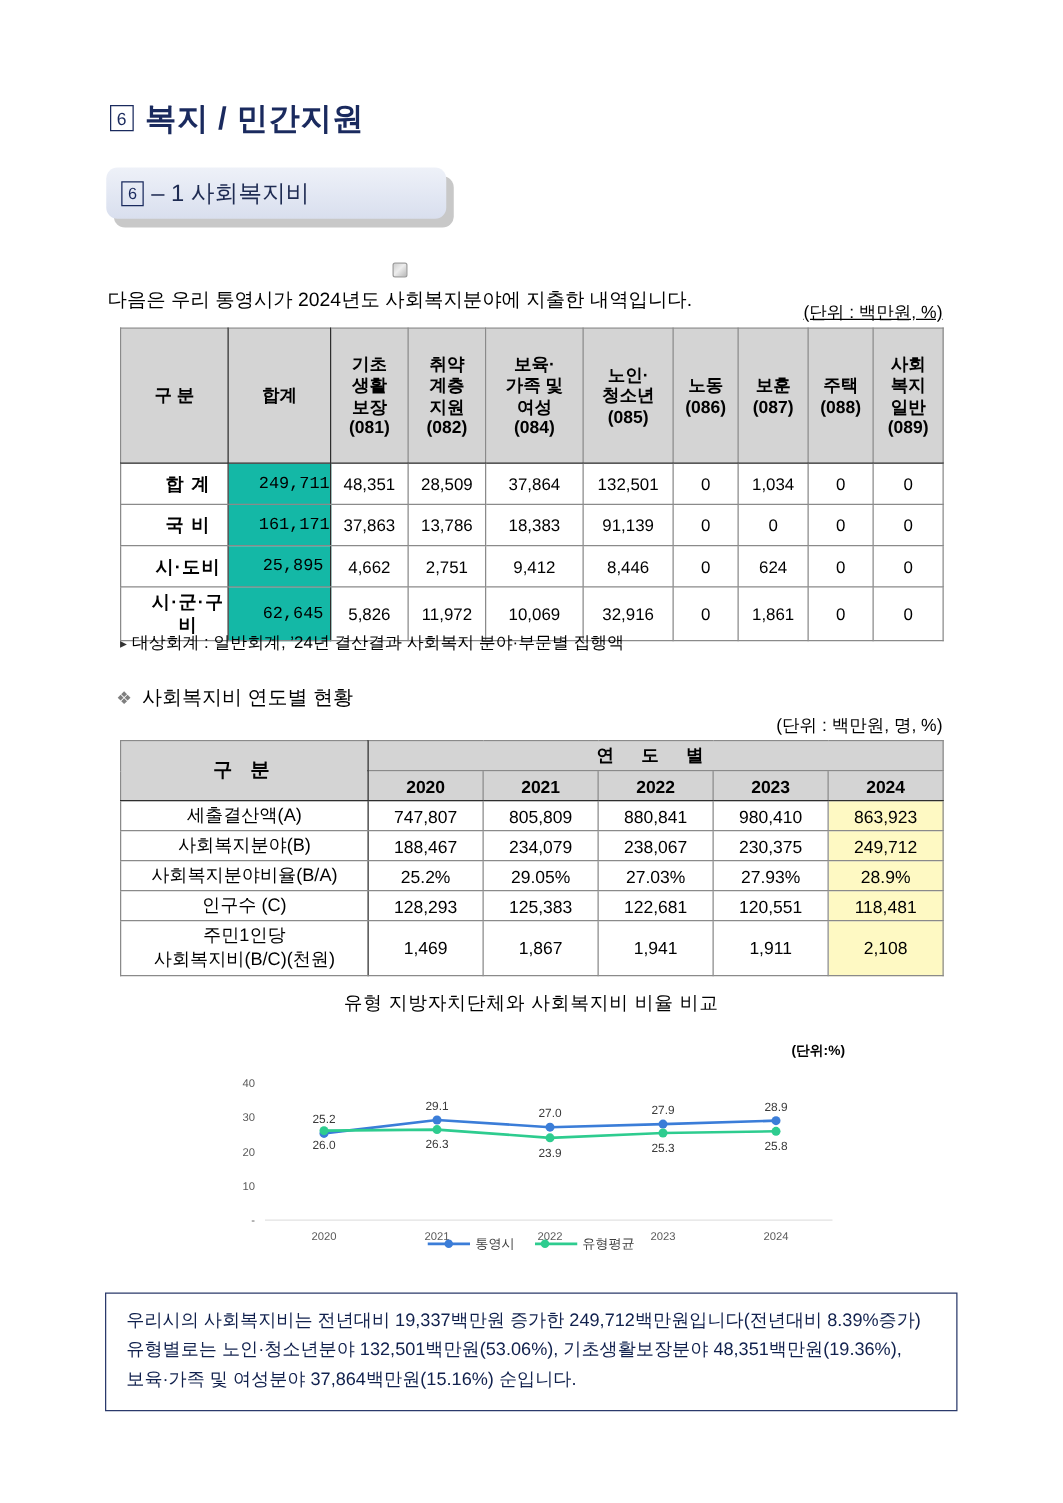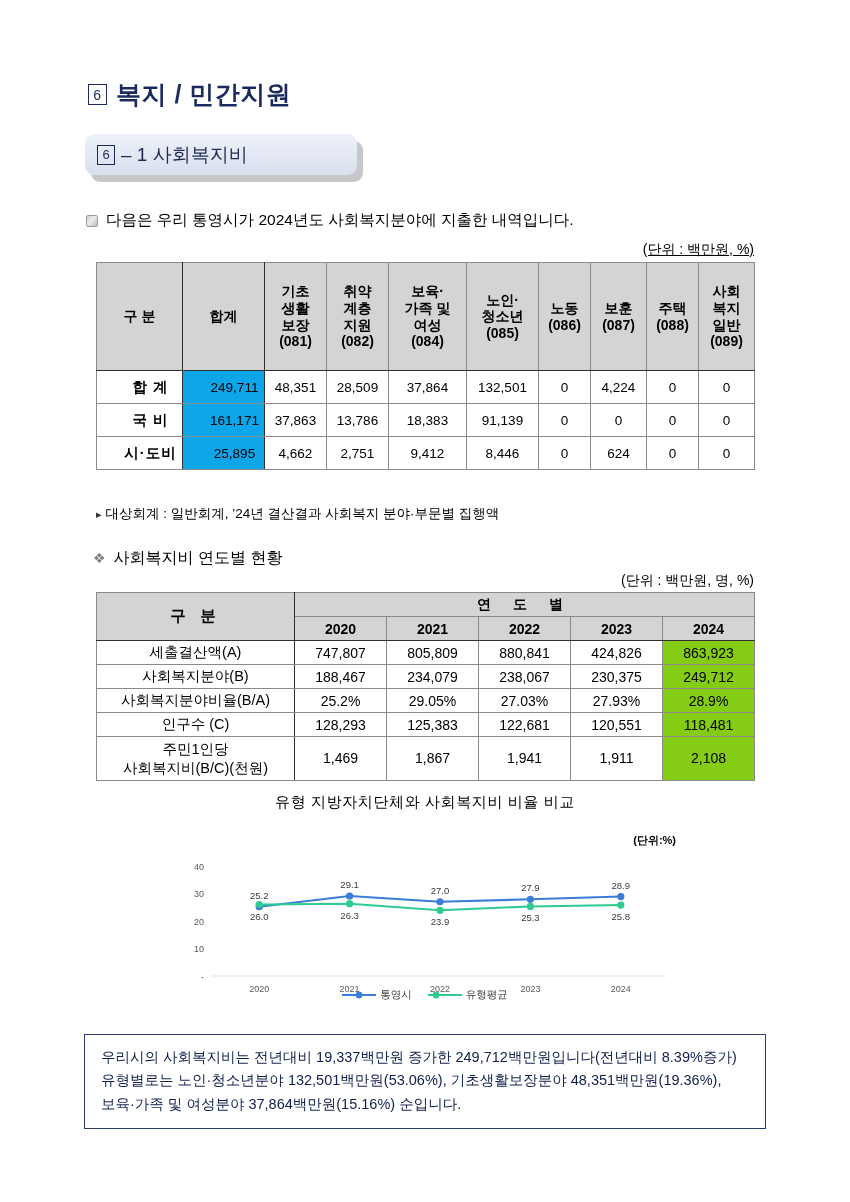--- a/index.html
+++ b/index.html
@@ -43,21 +43,21 @@
     background: linear-gradient(180deg,#eef1f8 0%, #e2e7f3 55%, #d9dfee 100%);
     display: flex; align-items: center; padding-left: 12px; gap: 6px;
     color: #1e2b52; font-size: 19px; white-space: nowrap;
   }
   .subhead .num-box { width: 18px; height: 20px; border-width: 1.4px; font-size: 13px; }
 
   
   .intro {
     position: absolute; left: 86px; top: 210px;
     display: flex; align-items: center; gap: 8px;
-    font-size: 15.5px; white-space: nowrap;
+    font-size: 15.5px; white-space: nowrap; flex-direction: column;
   }
   .sq-bullet {
     width: 12px; height: 12px; flex: 0 0 12px;
     background: linear-gradient(135deg,#cfcfcf,#ededed 45%,#b9b9b9);
     border: 1px solid #9b9b9b; border-radius: 2px;
   }
   .unit-line {
     position: absolute; right: 96px;
     font-size: 14px; white-space: nowrap;
   }
@@ -76,21 +76,21 @@
     text-align: center; vertical-align: middle;
     font-size: 13.5px; padding: 2px 2px;
   }
   .tbl1 thead th {
     background: #d4d4d4; font-weight: bold;
     height: 108px; line-height: 1.18; font-size: 14px;
     border-bottom: 1.6px solid #2e2e2e;
   }
   .tbl1 tbody td { height: 33px; }
   .tbl1 tbody td.rowhead { font-weight: bold; font-size: 14.5px; letter-spacing: 1px; }
-  .tbl1 td.hl { background: #0ea5e9; }
+  .tbl1 td.hl { background: #14b8a6; font-family: Liberation Mono, monospace; }
   .tbl1 tbody tr:first-child td { border-top: none; }
   .tbl1 thead th.cd { border-right: 1.5px solid #2e2e2e; }
   .tbl1 tbody td.cd { border-right: 1.5px solid #2e2e2e; padding-left: 24px; }
 
   .tbl2 {
     position: absolute; left: 96px; top: 592px;
     width: 658px; table-layout: fixed;
     border: 1.6px solid #2e2e2e;
   }
   .tbl2 th, .tbl2 td {
@@ -102,21 +102,21 @@
     background: #d4d4d4; font-weight: bold; font-size: 14px;
   }
   .tbl2 thead th.yr-group { height: 24px; letter-spacing: 9px; }
   .tbl2 thead th.gubun { height: 48px; font-size: 15.5px; letter-spacing: 5px;
     border-right: 1.5px solid #2e2e2e; border-bottom: 1.6px solid #2e2e2e; }
   .tbl2 thead th.yr { height: 24px; border-bottom: 1.6px solid #2e2e2e; }
   .tbl2 tbody td { height: 24px; }
   .tbl2 tbody td.rowhead {
     font-size: 14.5px; border-right: 1.5px solid #2e2e2e;
   }
-  .tbl2 tbody td.hl { background: #84cc16; }
+  .tbl2 tbody td.hl { background: #fef9c3; }
   .tbl2 tbody tr.tall td { height: 44px; line-height: 1.25; }
 
   
   .note-accounting {
     position: absolute; left: 96px; top: 505px;
     font-size: 13.5px; white-space: nowrap; text-align: right;
   }
   .note-accounting .tri { color: #333; font-size: 11px; margin-right: 4px; }
   .section2-title {
     position: absolute; left: 93px; top: 548px;
@@ -212,21 +212,21 @@
     </thead>
     <tbody>
       <tr>
         <td class="rowhead cd">합 계</td>
         <td class="hl cd">249,711</td>
         <td>48,351</td>
         <td>28,509</td>
         <td>37,864</td>
         <td>132,501</td>
         <td>0</td>
-        <td>4,224</td>
+        <td>1,034</td>
         <td>0</td>
         <td>0</td>
       </tr>
       <tr>
         <td class="rowhead cd">국   비</td>
         <td class="hl cd">161,171</td>
         <td>37,863</td>
         <td>13,786</td>
         <td>18,383</td>
         <td>91,139</td>
@@ -237,20 +237,32 @@
       </tr>
       <tr>
         <td class="rowhead cd">시·도비</td>
         <td class="hl cd">25,895</td>
         <td>4,662</td>
         <td>2,751</td>
         <td>9,412</td>
         <td>8,446</td>
         <td>0</td>
         <td>624</td>
+        <td>0</td>
+        <td>0</td>
+      </tr>
+      <tr>
+        <td class="rowhead cd">시·군·구비</td>
+        <td class="hl cd">62,645</td>
+        <td>5,826</td>
+        <td>11,972</td>
+        <td>10,069</td>
+        <td>32,916</td>
+        <td>0</td>
+        <td>1,861</td>
         <td>0</td>
         <td>0</td>
       </tr>
     </tbody>
   </table>
 
   <div class="note-accounting">
     <span class="tri">▸</span><span>대상회계 : 일반회계, ’24년 결산결과 사회복지 분야·부문별 집행액</span>
   </div>
 
@@ -281,21 +293,21 @@
         <th class="yr">2023</th>
         <th class="yr">2024</th>
       </tr>
     </thead>
     <tbody>
       <tr>
         <td class="rowhead">세출결산액(A)</td>
         <td>747,807</td>
         <td>805,809</td>
         <td>880,841</td>
-        <td>424,826</td>
+        <td>980,410</td>
         <td class="hl">863,923</td>
       </tr>
       <tr>
         <td class="rowhead">사회복지분야(B)</td>
         <td>188,467</td>
         <td>234,079</td>
         <td>238,067</td>
         <td>230,375</td>
         <td class="hl">249,712</td>
       </tr>

